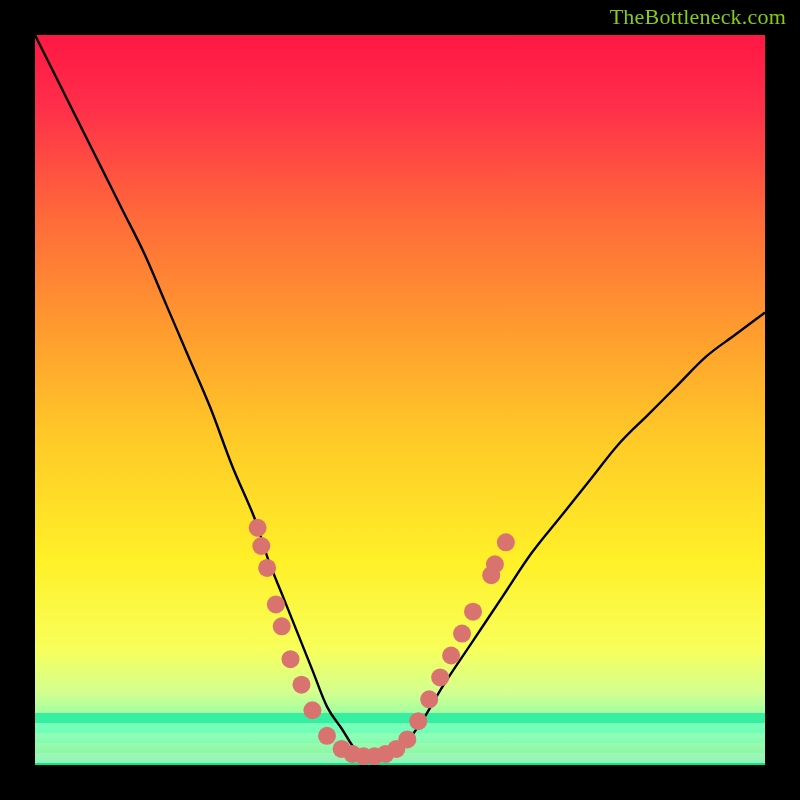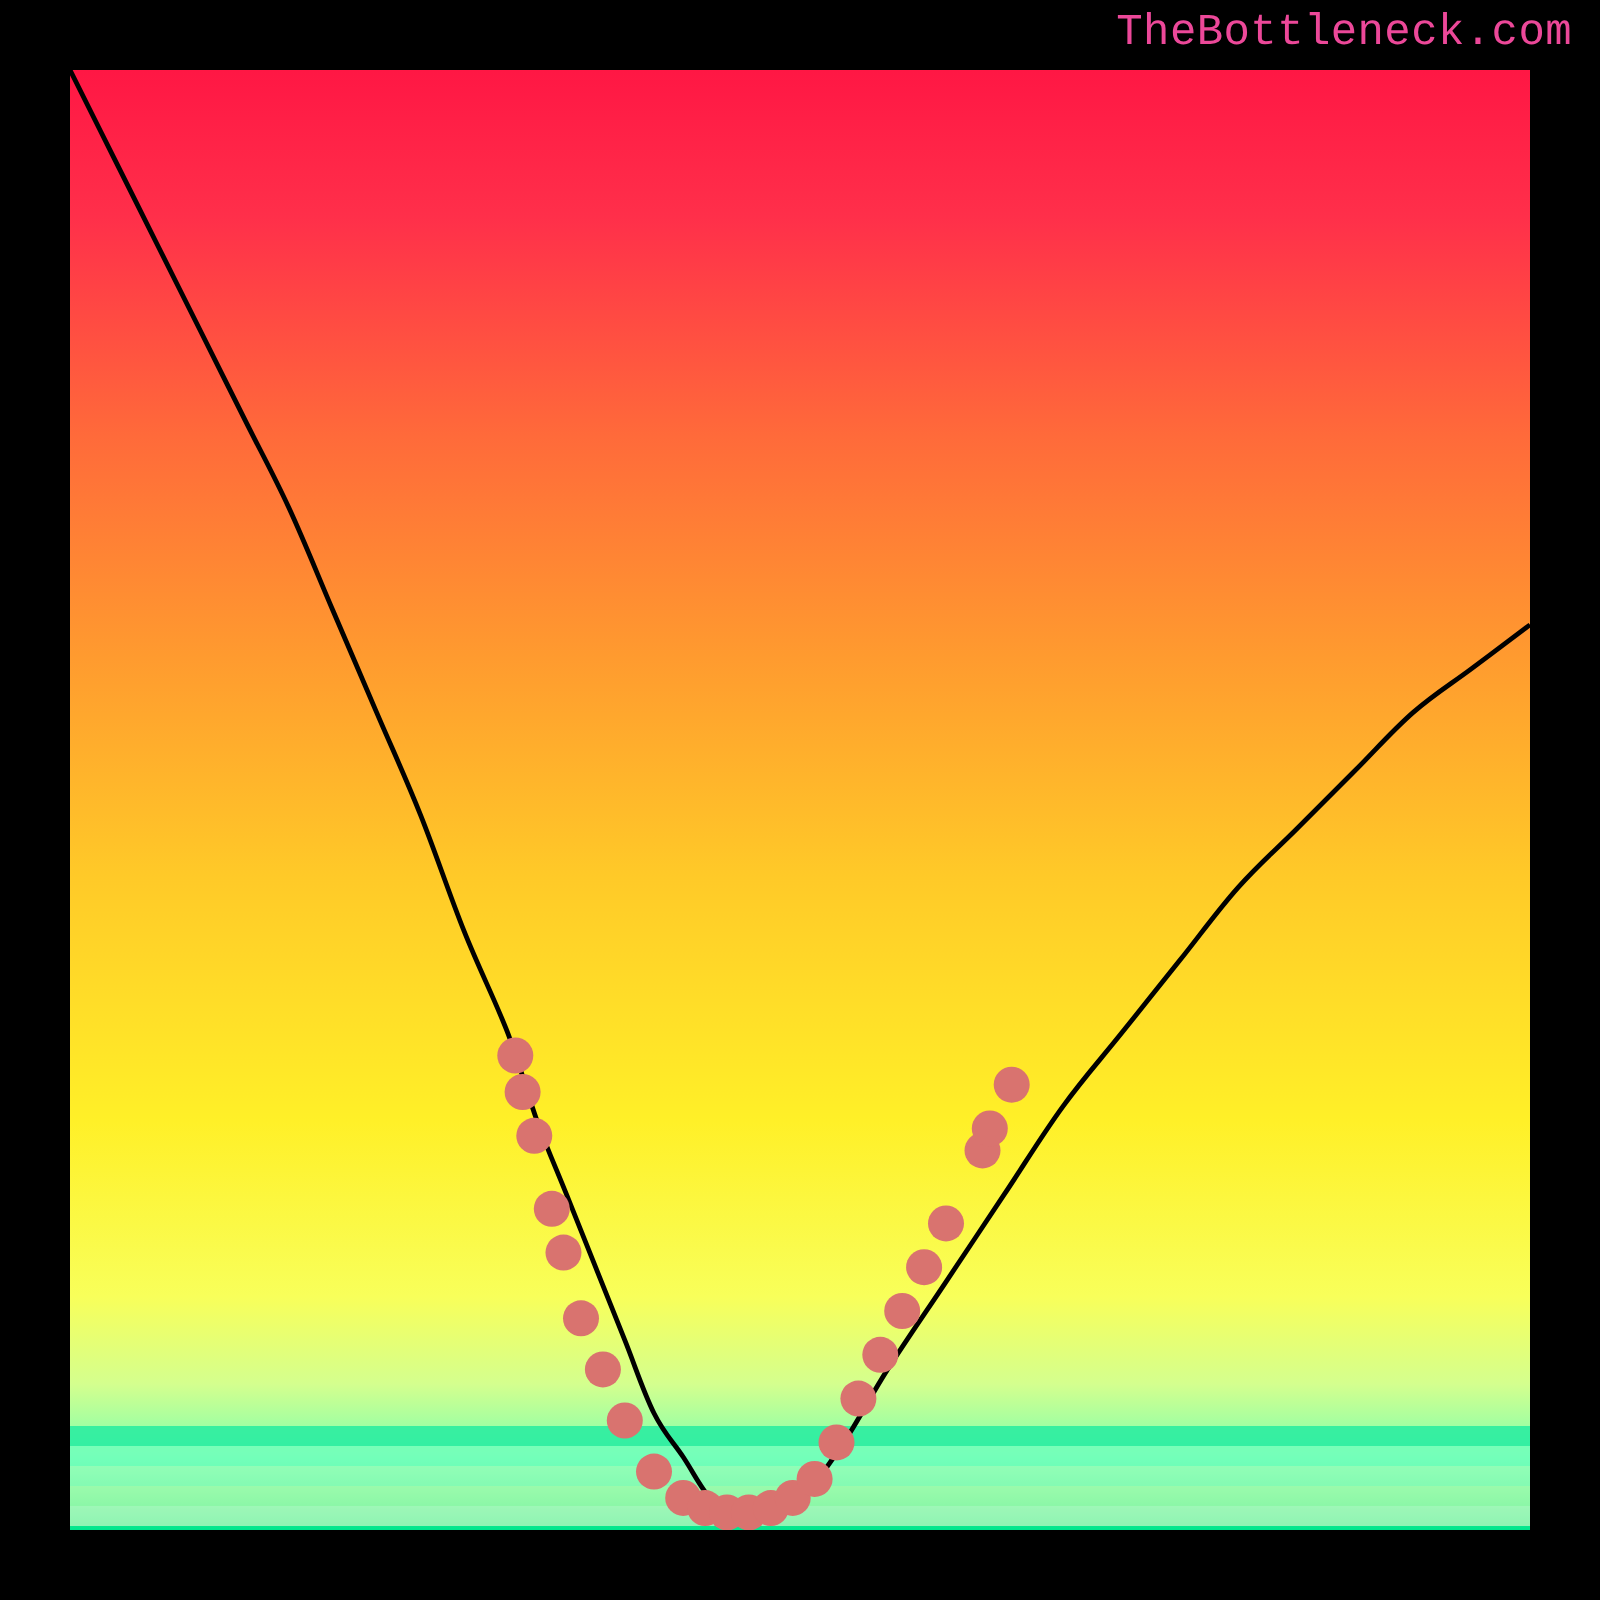--- a/index.html
+++ b/index.html
@@ -7,24 +7,24 @@
   .frame {
     position: relative;
     width: 800px;
     height: 800px;
     background: #000;
   }
   .watermark {
     position: absolute;
     top: 4px;
     right: 14px;
-    font-family: Liberation Mono, monospace;
+    font-family: Liberation Serif, serif;
     font-size: 22px;
     font-weight: 500;
-    color: #ec4899;
+    color: #84cc16;
     letter-spacing: 0.2px;
     z-index: 10;
   }
   .plot-area {
     position: absolute;
     left: 35px;
     top: 35px;
     width: 730px;
     height: 730px;
     overflow: hidden;

